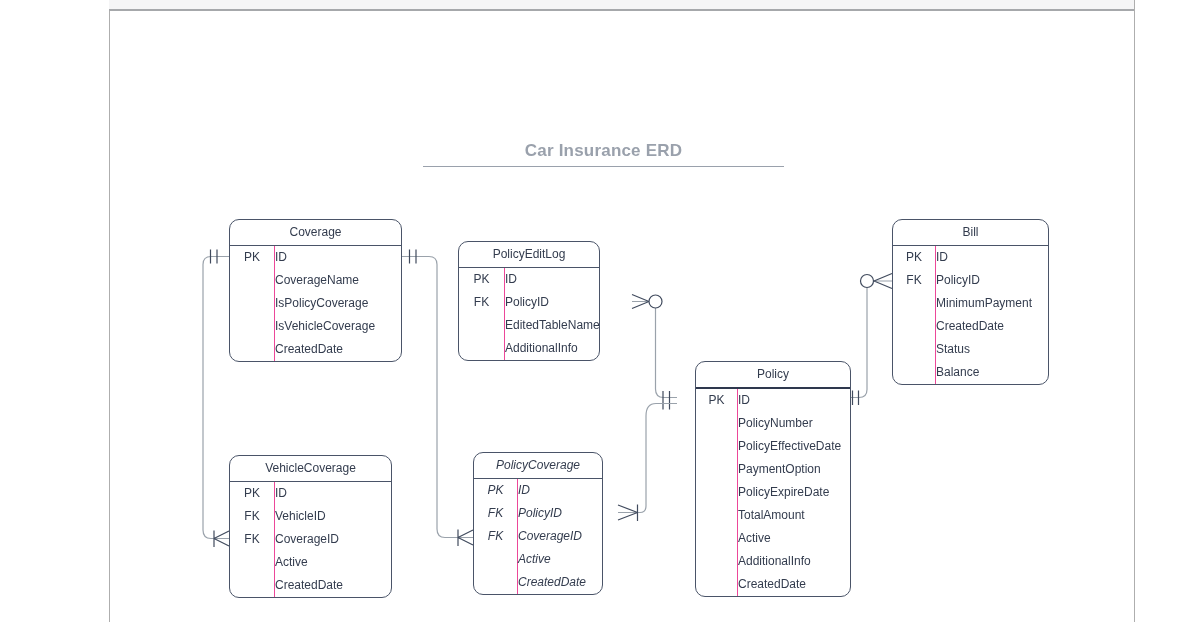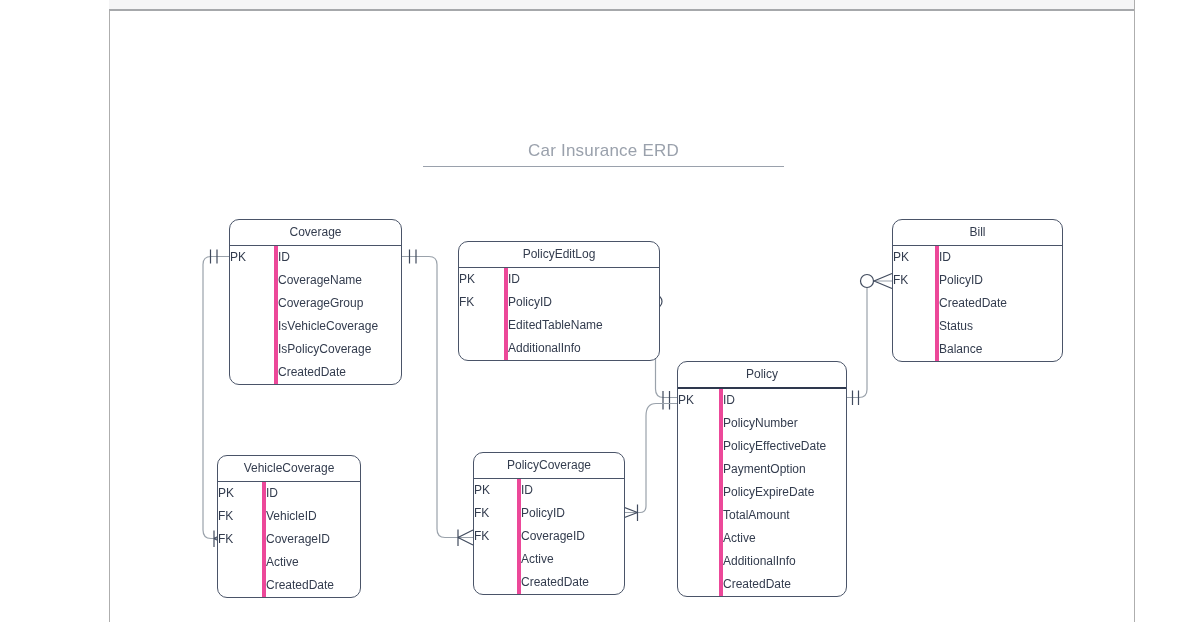--- a/index.html
+++ b/index.html
@@ -8,36 +8,36 @@
     font-family:"Liberation Sans","DejaVu Sans",sans-serif;
     -webkit-font-smoothing:antialiased;
   }
   
   .page-vline{position:absolute;top:0;bottom:0;width:1px;background:#aeaeae;}
   .page-top-bar{position:absolute;left:109px;width:1025px;top:0;height:9px;
     background:#f5f5f6;border-bottom:2px solid #a6a8ab;}
   
   .diagram-title{
     position:absolute;left:423px;top:141px;width:361px;
-    text-align:center;font-size:17px;font-weight:normal;color:#9aa1ac;
+    text-align:center;font-size:17px;font-weight:bold;color:#9aa1ac;
     padding-bottom:5px;border-bottom:1px solid #9aa1ac;letter-spacing:.2px;
   }
   
   .entity{
     position:absolute;background:#ffffff;border:1px solid #4a5468;
     border-radius:10px;overflow:hidden;box-sizing:border-box;
     color:#333c4e;font-size:12px;
   }
   .entity-title{
     height:25px;line-height:25px;text-align:center;
     border-bottom:1px solid #4a5468;white-space:nowrap;
   }
   .entity.bold-header .entity-title{border-bottom:2px solid #2e384e;}
   .entity-row{display:flex;height:23px;line-height:23px;}
-  .key-cell{flex:0 0 auto;text-align:left;border-right:4px solid #ec4899;}
+  .key-cell{flex:0 0 auto;text-align:center;border-right:1px solid #ec4899;}
   .field-cell{flex:1 1 auto;text-align:left;white-space:nowrap;}
   
   svg.connector-layer{position:absolute;left:0;top:0;pointer-events:none;}
   .rel-line{fill:none;stroke:#9aa2ab;stroke-width:1.2;}
   .rel-mark{fill:none;stroke:#414b5e;stroke-width:1.2;}
   .rel-zero{fill:#ffffff;stroke:#414b5e;stroke-width:1.2;}
 </style>
 </head>
 <body>
 
@@ -87,78 +87,78 @@
       <div class="entity-row">
         <div class="key-cell" style="width: 44px;">PK</div>
         <div class="field-cell">ID</div>
       </div>
       <div class="entity-row">
         <div class="key-cell" style="width: 44px;"></div>
         <div class="field-cell">CoverageName</div>
       </div>
       <div class="entity-row">
         <div class="key-cell" style="width: 44px;"></div>
-        <div class="field-cell">CoverageGroup</div>
+        <div class="field-cell">IsPolicyCoverage</div>
       </div>
       <div class="entity-row">
         <div class="key-cell" style="width: 44px;"></div>
         <div class="field-cell">IsVehicleCoverage</div>
       </div>
       <div class="entity-row">
         <div class="key-cell" style="width: 44px;"></div>
-        <div class="field-cell">IsPolicyCoverage</div>
-      </div>
-      <div class="entity-row">
-        <div class="key-cell" style="width: 44px;"></div>
-        <div class="field-cell">CreatedDate</div>
-      </div>
-    </div>
-    <div class="entity" style="left: 458px; top: 241px; width: 202px;">
+        <div class="field-cell">CreatedDate</div>
+      </div>
+    </div>
+    <div class="entity" style="left: 458px; top: 241px; width: 142px;">
       <div class="entity-title">PolicyEditLog</div>
       <div class="entity-row">
         <div class="key-cell" style="width: 45px;">PK</div>
         <div class="field-cell">ID</div>
       </div>
       <div class="entity-row">
         <div class="key-cell" style="width: 45px;">FK</div>
         <div class="field-cell">PolicyID</div>
       </div>
       <div class="entity-row">
         <div class="key-cell" style="width: 45px;"></div>
         <div class="field-cell">EditedTableName</div>
       </div>
       <div class="entity-row">
         <div class="key-cell" style="width: 45px;"></div>
         <div class="field-cell">AdditionalInfo</div>
       </div>
     </div>
-    <div class="entity" style="left: 892px; top: 219px; width: 171px;">
+    <div class="entity" style="left: 892px; top: 219px; width: 157px;">
       <div class="entity-title">Bill</div>
       <div class="entity-row">
         <div class="key-cell" style="width: 42px;">PK</div>
         <div class="field-cell">ID</div>
       </div>
       <div class="entity-row">
         <div class="key-cell" style="width: 42px;">FK</div>
         <div class="field-cell">PolicyID</div>
       </div>
       <div class="entity-row">
         <div class="key-cell" style="width: 42px;"></div>
+        <div class="field-cell">MinimumPayment</div>
+      </div>
+      <div class="entity-row">
+        <div class="key-cell" style="width: 42px;"></div>
         <div class="field-cell">CreatedDate</div>
       </div>
       <div class="entity-row">
         <div class="key-cell" style="width: 42px;"></div>
         <div class="field-cell">Status</div>
       </div>
       <div class="entity-row">
         <div class="key-cell" style="width: 42px;"></div>
         <div class="field-cell">Balance</div>
       </div>
     </div>
-    <div class="entity bold-header" style="left: 677px; top: 361px; width: 170px;">
+    <div class="entity bold-header" style="left: 695px; top: 361px; width: 156px;">
       <div class="entity-title">Policy</div>
       <div class="entity-row">
         <div class="key-cell" style="width: 41px;">PK</div>
         <div class="field-cell">ID</div>
       </div>
       <div class="entity-row">
         <div class="key-cell" style="width: 41px;"></div>
         <div class="field-cell">PolicyNumber</div>
       </div>
       <div class="entity-row">
@@ -183,21 +183,21 @@
       </div>
       <div class="entity-row">
         <div class="key-cell" style="width: 41px;"></div>
         <div class="field-cell">AdditionalInfo</div>
       </div>
       <div class="entity-row">
         <div class="key-cell" style="width: 41px;"></div>
         <div class="field-cell">CreatedDate</div>
       </div>
     </div>
-    <div class="entity" style="left: 217px; top: 455px; width: 144px;">
+    <div class="entity" style="left: 229px; top: 455px; width: 163px;">
       <div class="entity-title">VehicleCoverage</div>
       <div class="entity-row">
         <div class="key-cell" style="width: 44px;">PK</div>
         <div class="field-cell">ID</div>
       </div>
       <div class="entity-row">
         <div class="key-cell" style="width: 44px;">FK</div>
         <div class="field-cell">VehicleID</div>
       </div>
       <div class="entity-row">
@@ -206,21 +206,21 @@
       </div>
       <div class="entity-row">
         <div class="key-cell" style="width: 44px;"></div>
         <div class="field-cell">Active</div>
       </div>
       <div class="entity-row">
         <div class="key-cell" style="width: 44px;"></div>
         <div class="field-cell">CreatedDate</div>
       </div>
     </div>
-    <div class="entity" style="left: 473px; top: 452px; width: 152px;">
+    <div class="entity" style="left: 473px; top: 452px; width: 130px; font-style: italic;">
       <div class="entity-title">PolicyCoverage</div>
       <div class="entity-row">
         <div class="key-cell" style="width: 43px;">PK</div>
         <div class="field-cell">ID</div>
       </div>
       <div class="entity-row">
         <div class="key-cell" style="width: 43px;">FK</div>
         <div class="field-cell">PolicyID</div>
       </div>
       <div class="entity-row">

